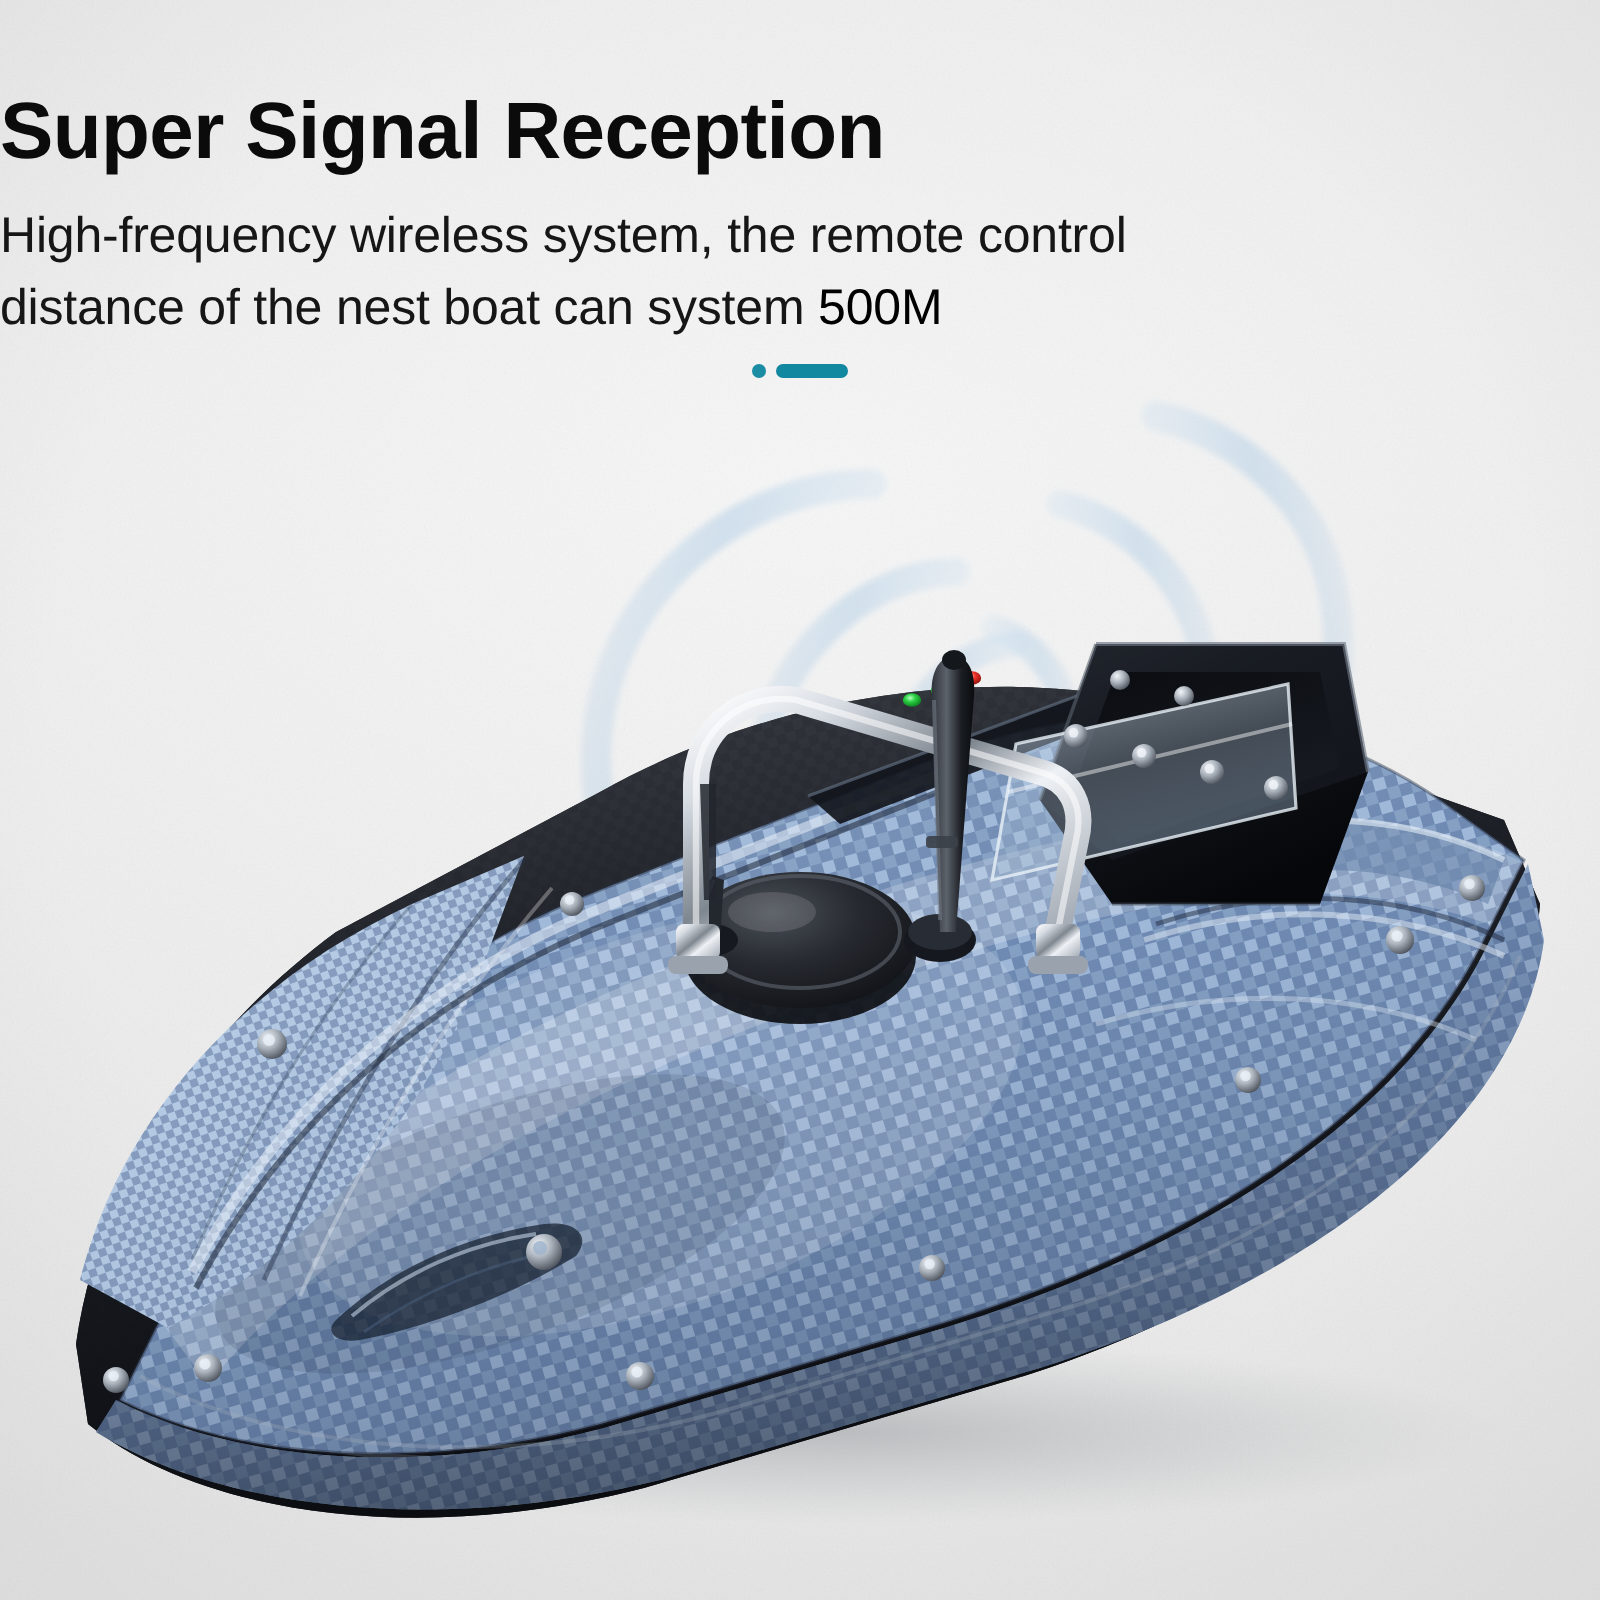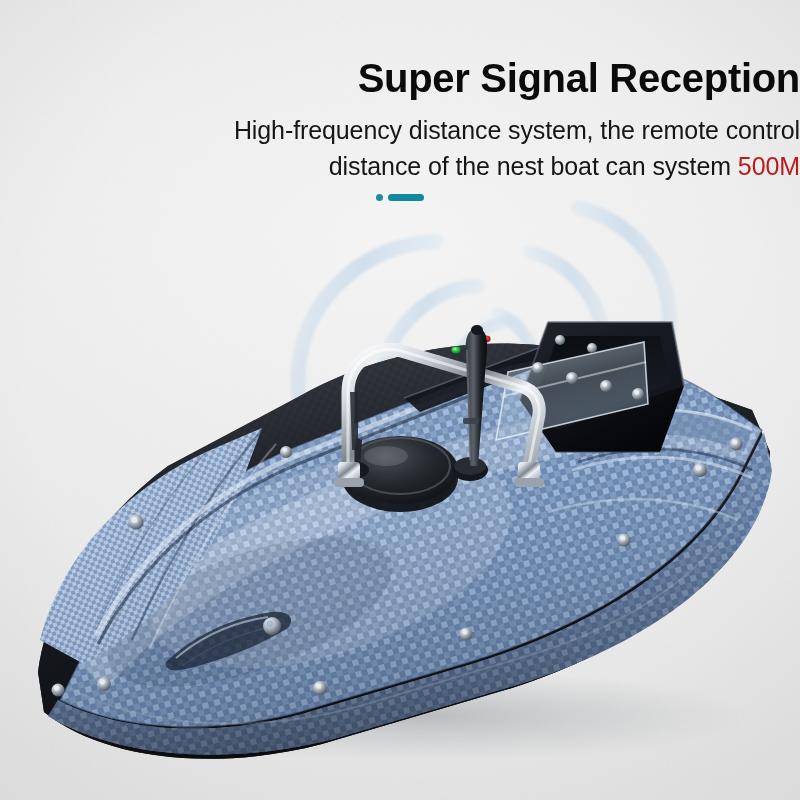--- a/index.html
+++ b/index.html
@@ -34,22 +34,22 @@
   }
   .bg-vignette {
     position: absolute;
     inset: 0;
     background: radial-gradient(ellipse 85% 85% at 50% 45%, rgba(255,255,255,0) 55%, rgba(160,160,160,.18) 100%);
   }
 
   
   .header {
     position: absolute;
-    top: 12px; left: 0; right: 0;
-    text-align: right;
+    top: 0; left: 0; right: 0;
+    text-align: left;
     z-index: 40;
   }
   .title {
     margin: 0;
     padding-top: 44px;
     font-size: 40px;
     font-weight: bold;
     color: #0b0b0b;
     letter-spacing: -0.3px;
     line-height: 1.1;
@@ -57,21 +57,21 @@
   .subtitle {
     margin: 0;
     padding-top: 13px;
     font-size: 25px;
     font-weight: normal;
     color: #161616;
     line-height: 1.42;
     letter-spacing: -0.1px;
   }
   .subtitle .accent {
-    color: #b91c1c;
+    color: #000000;
     margin-top: 36px;
   }
 
   
   .divider {
     display: flex;
     align-items: center;
     justify-content: center;
     gap: 5px;
     padding-top: 10px;
@@ -534,21 +534,21 @@
       <path d="M 352 450 L 350 392 L 358 392 L 358 450 Z" fill="#22262d" opacity=".85"></path>
     </g>
 
     <path d="M 70 688 C 140 726 250 736 360 706 L 540 652 C 652 616 730 552 760 478" fill="none" stroke="#aeb6c0" stroke-width="2" opacity=".25"></path>
   </svg>
 
   <div class="header">
     <h1 class="title">Super Signal Reception</h1>
 
     <p class="subtitle">
-      <span>High-frequency distance system, the remote control</span><br>
+      <span>High-frequency wireless system, the remote control</span><br>
       <span>distance of the nest boat can system </span><span class="accent">500M</span>
     </p>
 
     <div class="divider">
       <span class="dot"></span>
       <span class="bar"></span>
     </div>
   </div>
 
 </div>

